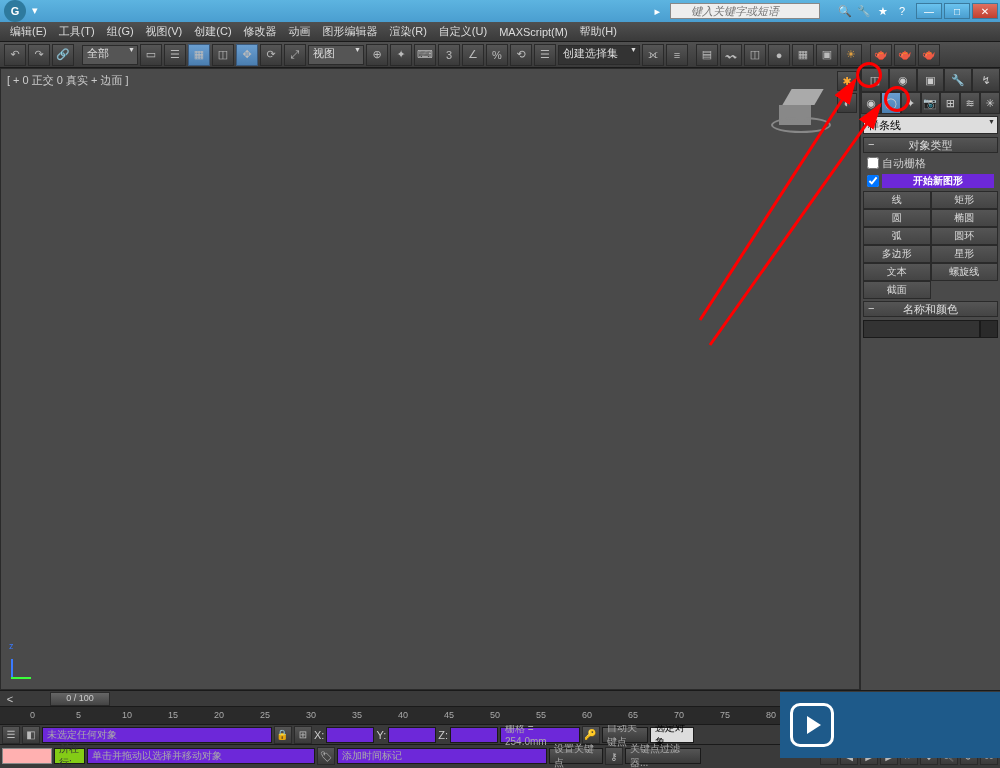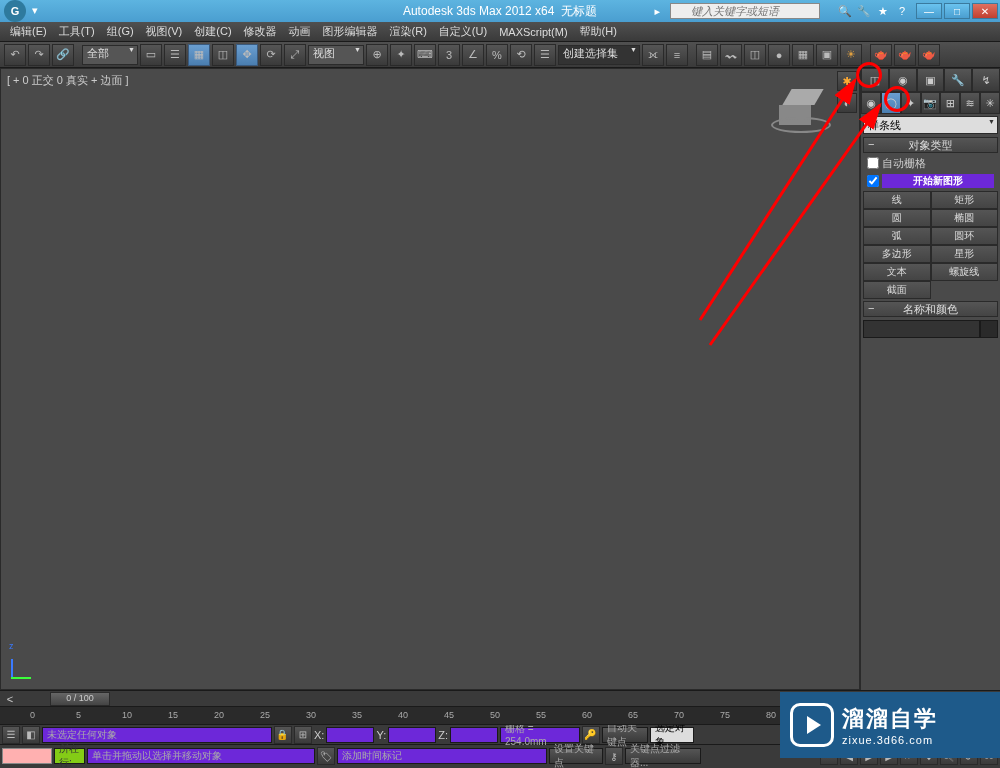--- a/index.html
+++ b/index.html
@@ -86,23 +86,20 @@
 .wm-text .small{ font-size:11px; letter-spacing:1px;}
 
 svg.arrow{ position:absolute; pointer-events:none; z-index:99; overflow:visible;}
 </style>
 </head>
 <body>
 
 <div class="titlebar">
   <div class="app-icon">G</div>
   <span style="width:14px;height:14px;color:#fff;margin-left:2px">▾</span>
-  <div class="title-text">
-    <span>Autodesk 3ds Max 2012 x64</span>&nbsp;&nbsp;<span>无标题</span>
-  </div>
   <span style="position:absolute;right:340px;color:#fff">▸</span>
   <input class="search-box" placeholder="键入关键字或短语" style="">
   <div class="title-icons">
     <span>🔍</span>
     <span>🔧</span>
     <span>★</span>
     <span>?</span>
   </div>
   <div class="win-controls">
     <div class="win-btn">—</div>
@@ -330,17 +327,13 @@
   <defs>
       <marker id="ah2" markerWidth="10" markerHeight="10" refX="8" refY="3" orient="auto">
         <path d="M0,0 L0,6 L9,3 z" fill="#ff0000"></path>
       </marker>
     </defs>
   <line x1="10" y1="250" x2="180" y2="10" stroke="#ff0000" stroke-width="3" marker-end="url(#ah2)"></line>
 </svg>
 
 <div class="watermark">
   <div class="wm-icon"></div>
-  <div class="wm-text">
-    <div class="big">溜溜自学</div>
-    <div class="small">zixue.3d66.com</div>
-  </div>
 </div>
 
 </body></html>

